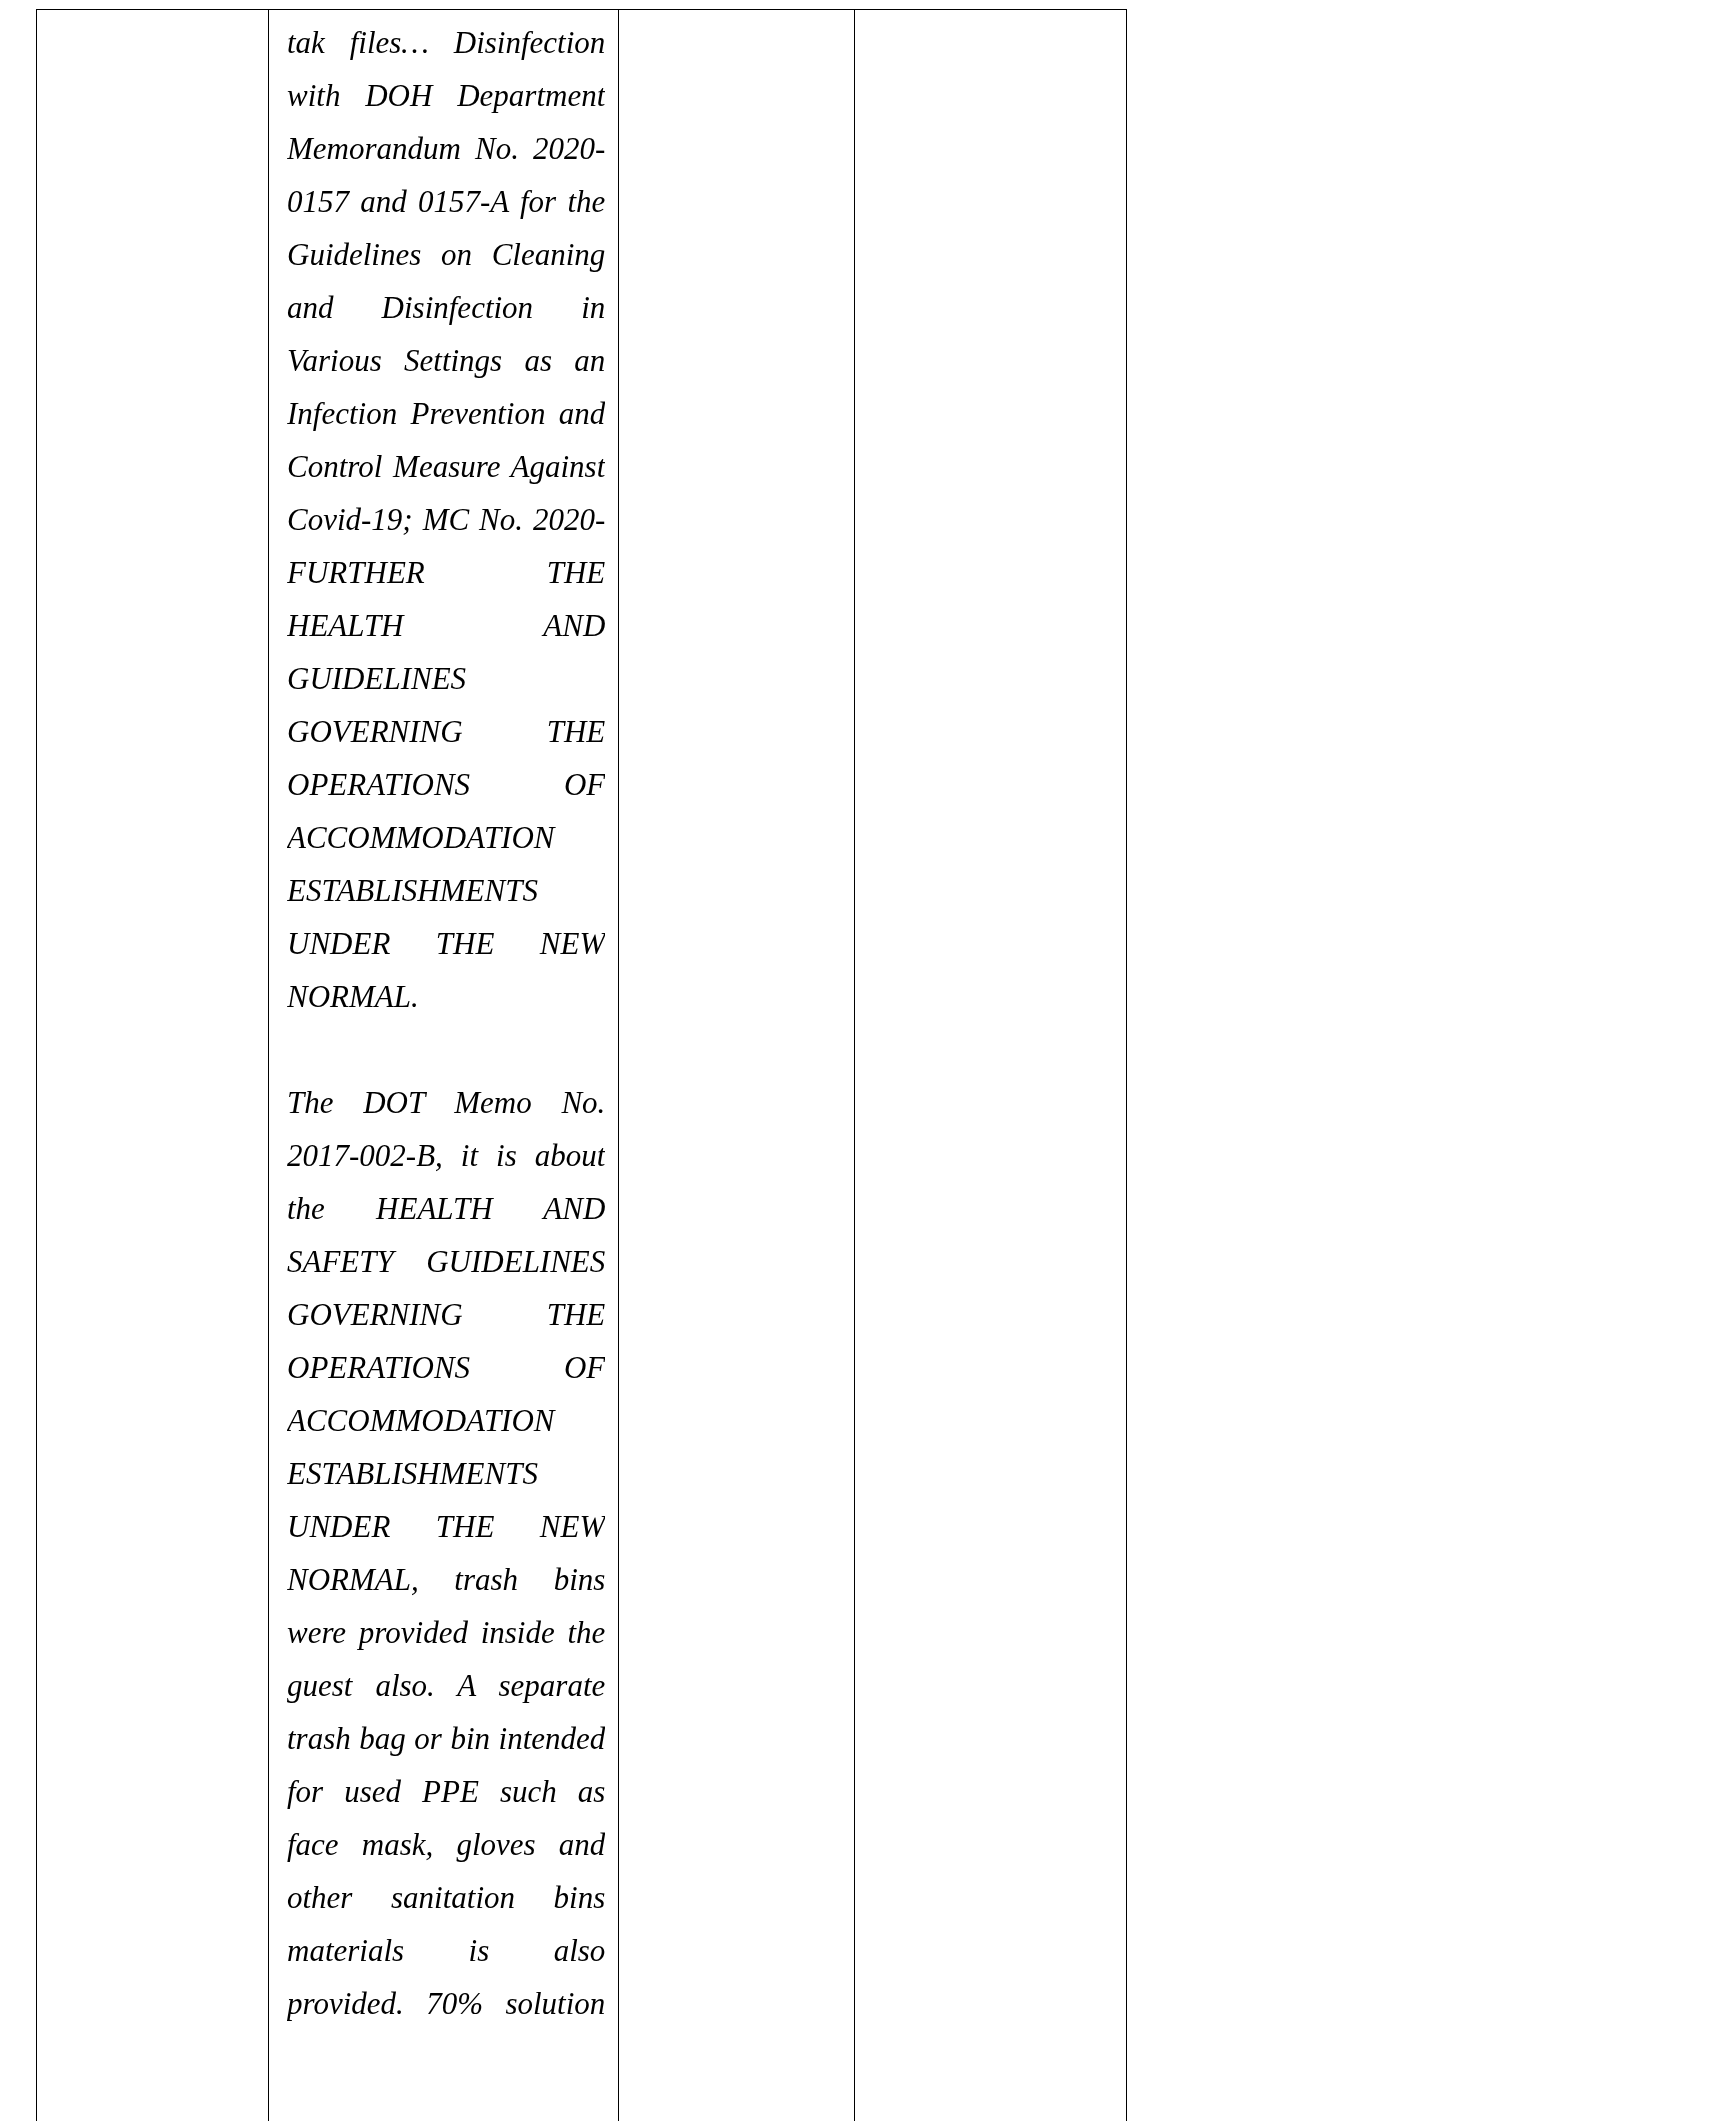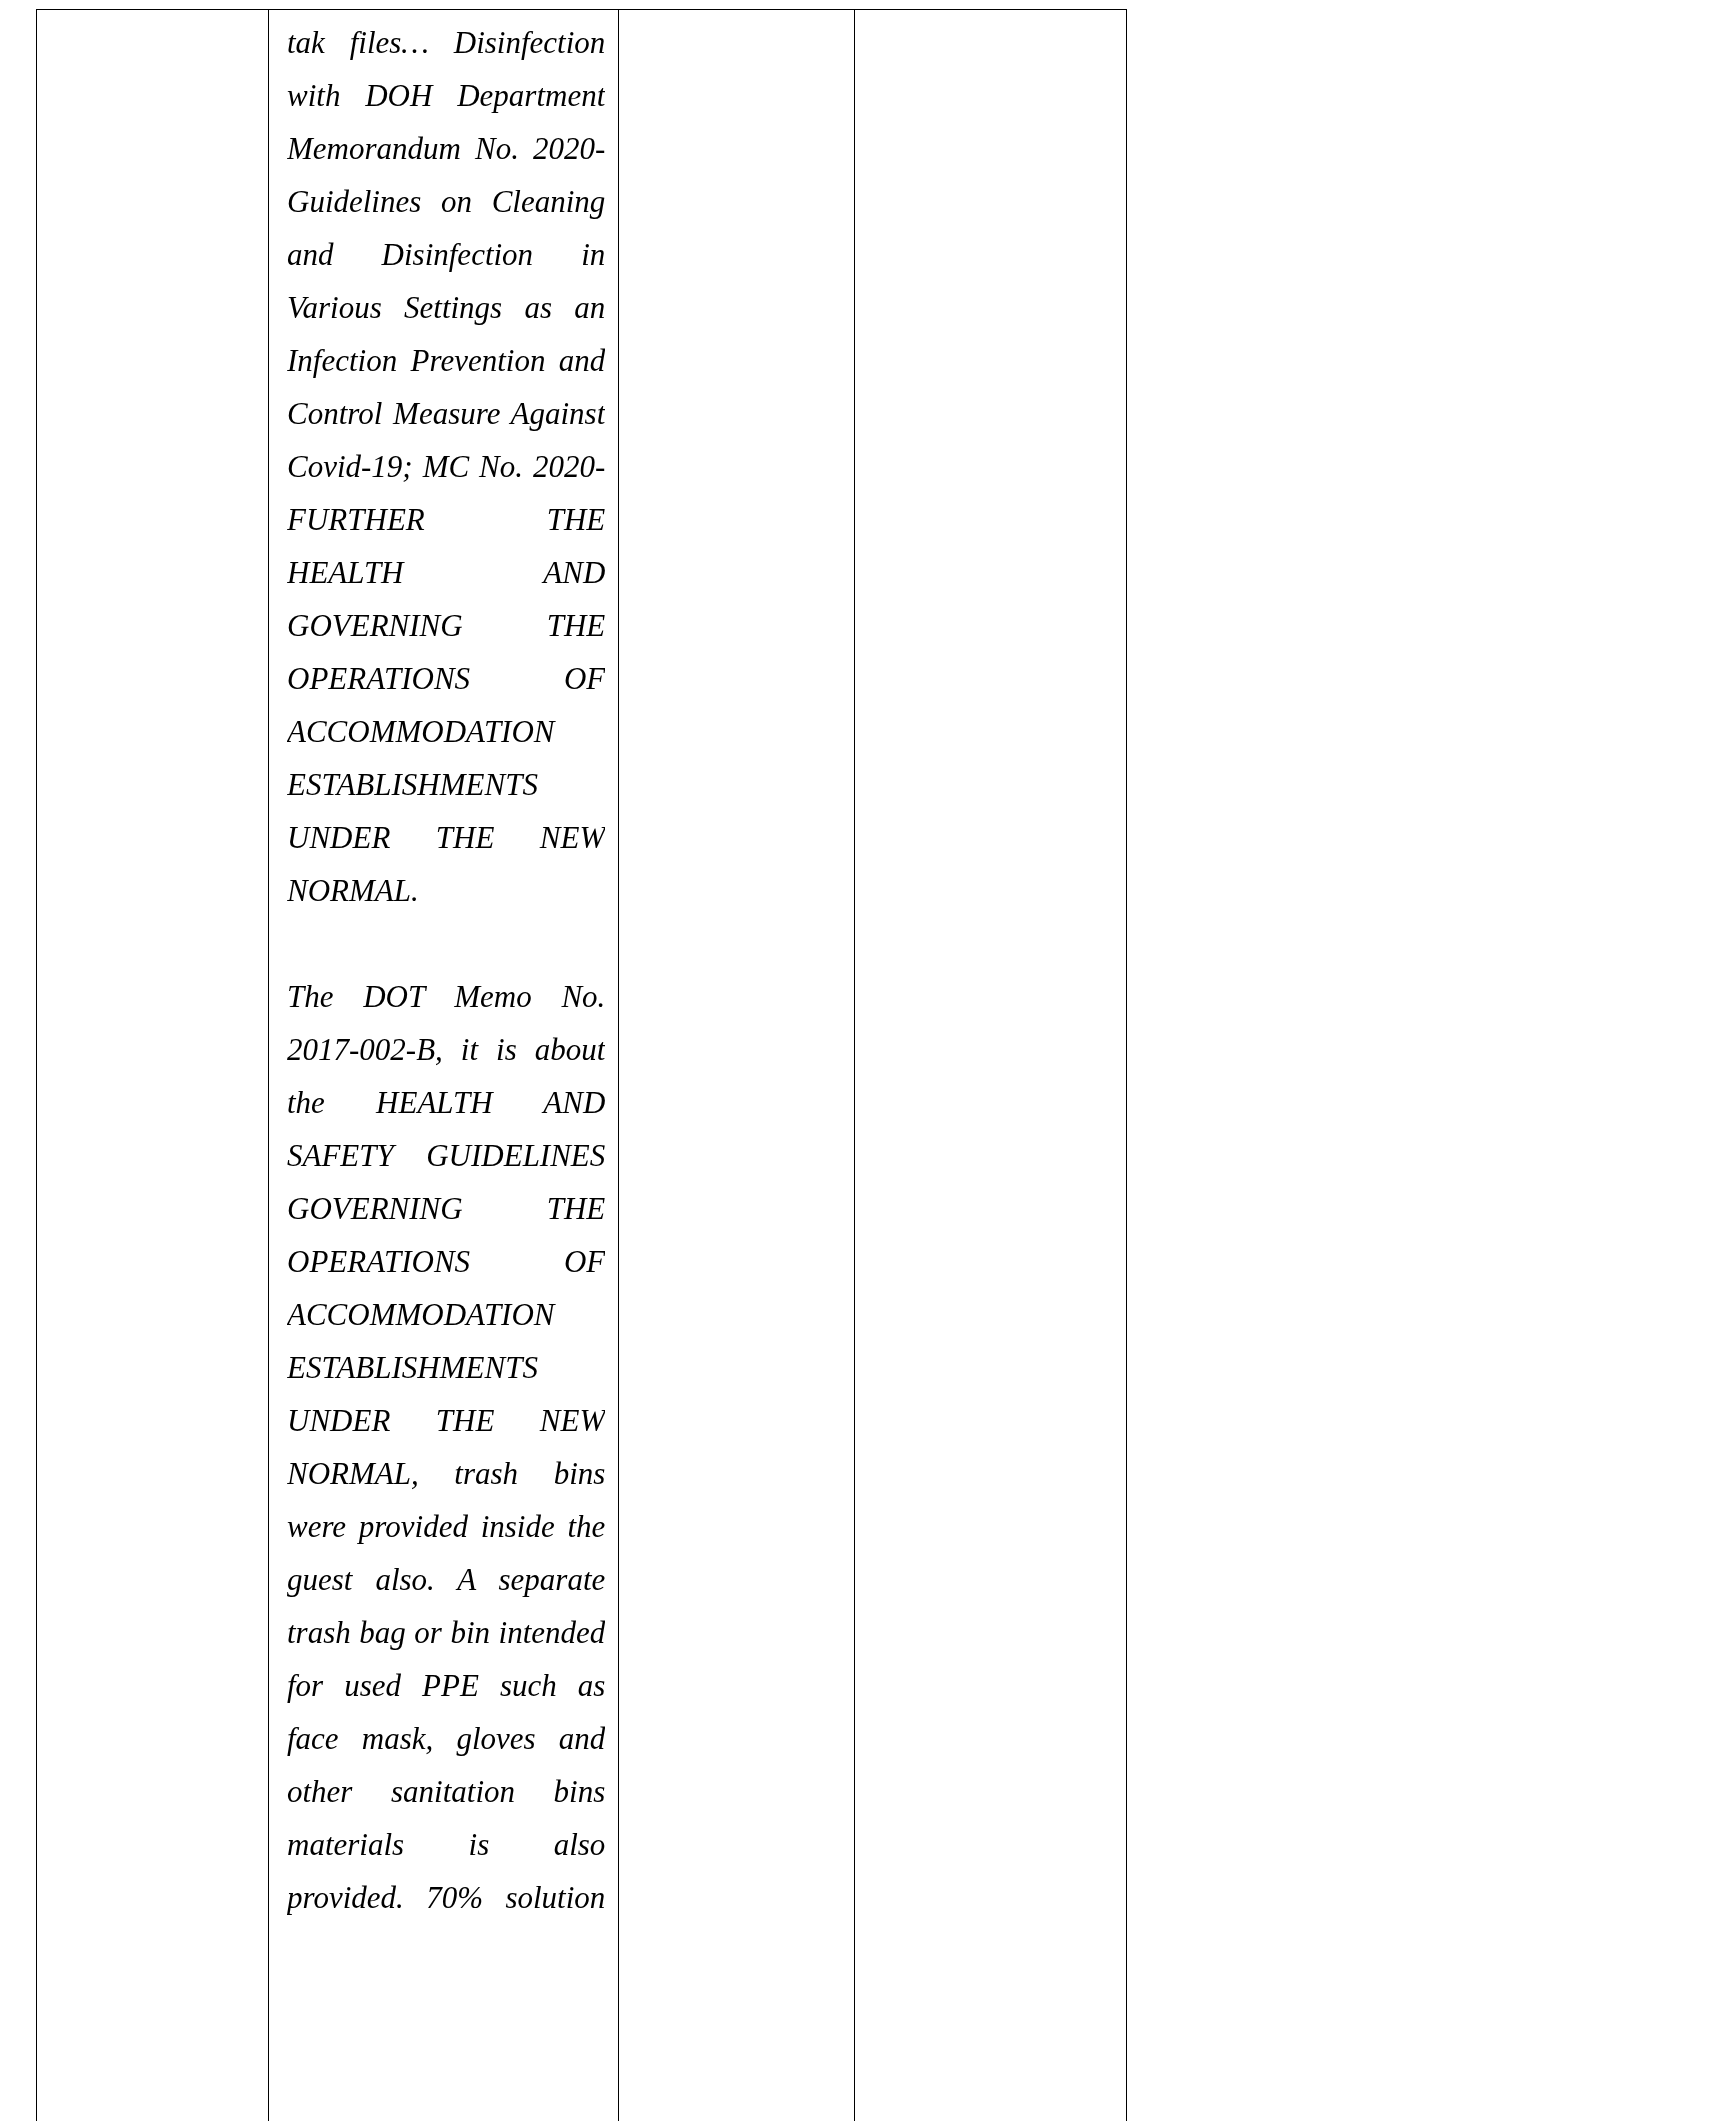--- a/index.html
+++ b/index.html
@@ -61,28 +61,30 @@
 <body>
 
 <div class="page">
   <div class="doc-table">
     <div class="col col1"></div>
     <div class="col col2">
       <div class="cell-text">
           <div class="tl">tak files… Disinfection</div>
           <div class="tl">with DOH Department</div>
           <div class="tl">Memorandum No. 2020-</div>
+          <div class="tl">0157 and 0157-A for the</div>
           <div class="tl">Guidelines on Cleaning</div>
           <div class="tl">and Disinfection in</div>
           <div class="tl">Various Settings as an</div>
           <div class="tl">Infection Prevention and</div>
           <div class="tl">Control Measure Against</div>
           <div class="tl">Covid-19; MC No. 2020-</div>
           <div class="tl">FURTHER THE</div>
           <div class="tl">HEALTH AND FURTHER</div>
+          <div class="tl">GUIDELINES</div>
           <div class="tl">GOVERNING THE</div>
           <div class="tl">OPERATIONS OF</div>
           <div class="tl">ACCOMMODATION</div>
           <div class="tl">ESTABLISHMENTS</div>
           <div class="tl">UNDER THE NEW</div>
           <div class="tl tl-last">NORMAL.</div>
           <div class="tl tl-last">&nbsp;</div>
           <div class="tl">The DOT Memo No.</div>
           <div class="tl">2017-002-B, it is about</div>
           <div class="tl">the HEALTH AND</div>

